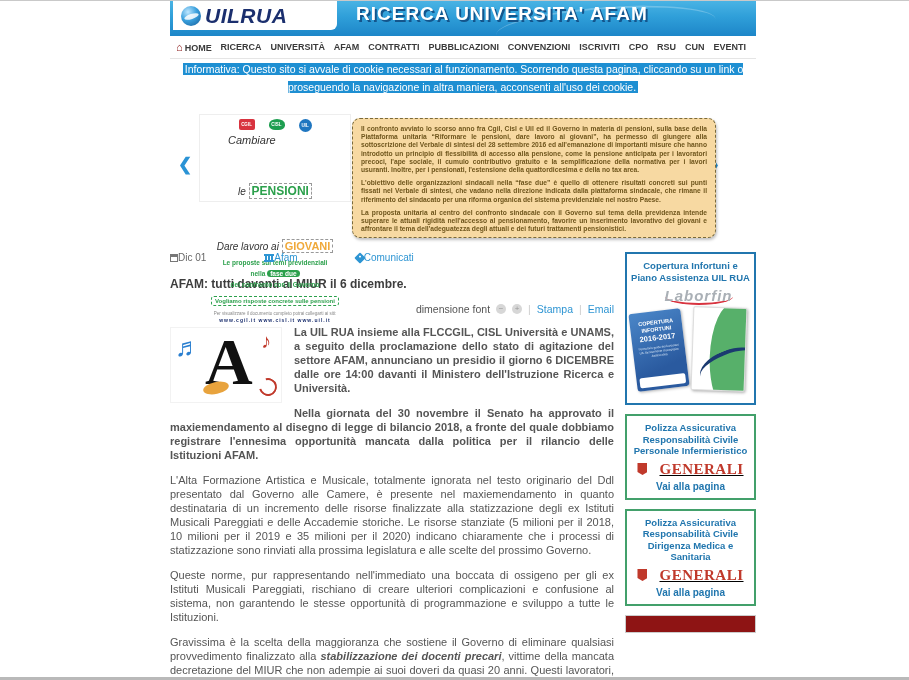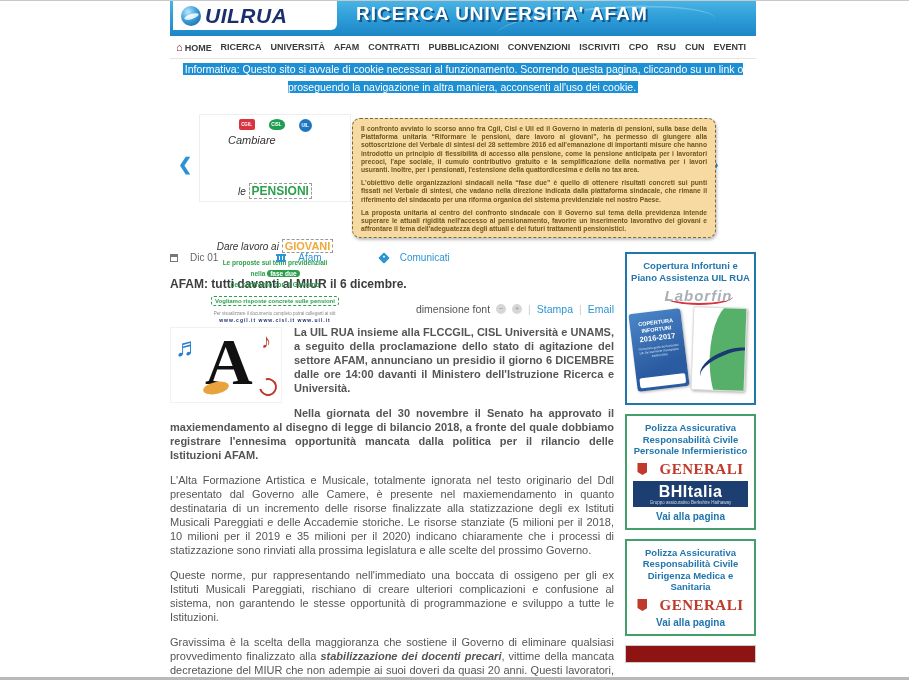--- a/index.html
+++ b/index.html
@@ -64,21 +64,21 @@
   .infobox p { font-size:6.7px; line-height:8.2px; color:#6e551c; font-weight:bold;
     text-align:justify; margin-bottom:5px; }
 
   
   .main-row { display:flex; margin-top:8px; }
   .article { width:444px; }
   .sidebar { width:131px; margin-left:11px; }
 
   
   .meta { display:flex; align-items:center; gap:6px; font-size:10px; color:#666; margin-bottom:14px; }
-  .meta .grp { display:flex; align-items:center; gap:12px; }
+  .meta .grp { display:flex; align-items:center; gap:0; }
   .meta .lnk { color:#2e95d3; cursor:pointer; }
   .ic-cal { width:8px; height:8px; border:1px solid #777; border-top:3px solid #777; display:inline-block; }
   .ic-bank { width:10px; height:8px; display:inline-block; position:relative; border-bottom:2px solid #2e95d3; }
   .ic-bank::before { content:""; position:absolute; left:1px; top:2px; width:2px; height:4px; background:#2e95d3;
     box-shadow:3px 0 0 #2e95d3, 6px 0 0 #2e95d3; }
   .ic-bank::after { content:""; position:absolute; left:0; top:0; width:10px; height:2px; background:#2e95d3; }
   .ic-tag { width:8px; height:8px; background:#2e95d3; display:inline-block; transform:rotate(45deg);
     border-radius:1px; position:relative; }
   .ic-tag::after { content:""; position:absolute; left:2px; top:2px; width:2px; height:2px; background:#fff; border-radius:50%; }
   .meta .spacer { width:46px; }
@@ -128,21 +128,21 @@
   .broch1 .b1c { font-size:3px; line-height:4px; padding:0 4px; color:#dce9f7; }
   .broch1 .b1strip { position:absolute; bottom:3px; left:3px; right:3px; height:10px; background:#fff;
     border-radius:2px; }
   .broch2 { position:absolute; right:4px; top:2px; width:54px; height:84px; transform:rotate(2deg);
     background:#fff; border:1px solid #ddd; border-radius:2px; overflow:hidden;
     box-shadow:1px 1px 3px rgba(0,0,0,.3); }
   .broch2::after { content:""; position:absolute; right:-20px; top:-6px; width:55px; height:110px;
     background:#57b06a; border-radius:50% 0 0 50%/60% 0 0 60%; }
   .broch2::before { content:""; position:absolute; left:6px; bottom:10px; width:60px; height:26px;
     border-top:4px solid #1b3a70; border-radius:50%; transform:rotate(-24deg); z-index:2; }
-  .generali { display:flex; align-items:center; justify-content:center; gap:12px; margin:3px 0; }
+  .generali { display:flex; align-items:center; justify-content:center; gap:12px; margin:3px 0;text-decoration:underline; }
   .gen-mark { width:10px; height:12px; background:#c0392b; display:inline-block;
     clip-path:polygon(0 0,100% 0,100% 75%,50% 100%,0 75%); }
   .gen-txt { font-family:"Liberation Serif", serif; font-size:15px; font-weight:bold; color:#c0392b; letter-spacing:.5px; }
   .bhitalia { background:#1c3e70; color:#fff; margin:2px 2px 4px; padding:3px 0 2px; }
   .bh-txt { font-size:16px; font-weight:bold; letter-spacing:.5px; line-height:16px; }
   .bh-sub { font-size:4.5px; color:#cfd8e8; }
   .sb-link { font-size:10px; font-weight:bold; color:#2176ae; margin-top:2px; cursor:pointer; }
   .sb-red { background:#8e1414; border:1px solid #ccc; color:#fff; text-align:center;
     padding:8px 2px; cursor:pointer; }
 
@@ -282,24 +282,20 @@
           <div class="broch2"></div>
         </div>
       </div>
 
       <div class="sb-box green">
         <div class="sb-title">Polizza Assicurativa Responsabilità Civile Personale Infermieristico</div>
         <div class="generali">
           <span class="gen-mark"></span>
           <span class="gen-txt">GENERALI</span>
         </div>
-        <div class="bhitalia">
-          <div class="bh-txt">BHItalia</div>
-          <div class="bh-sub">Gruppo assicurativo Berkshire Hathaway</div>
-        </div>
         <div class="sb-link">Vai alla pagina</div>
       </div>
 
       <div class="sb-box green">
         <div class="sb-title">Polizza Assicurativa Responsabilità Civile Dirigenza Medica e Sanitaria</div>
         <div class="generali">
           <span class="gen-mark"></span>
           <span class="gen-txt">GENERALI</span>
         </div>
         <div class="sb-link">Vai alla pagina</div>

